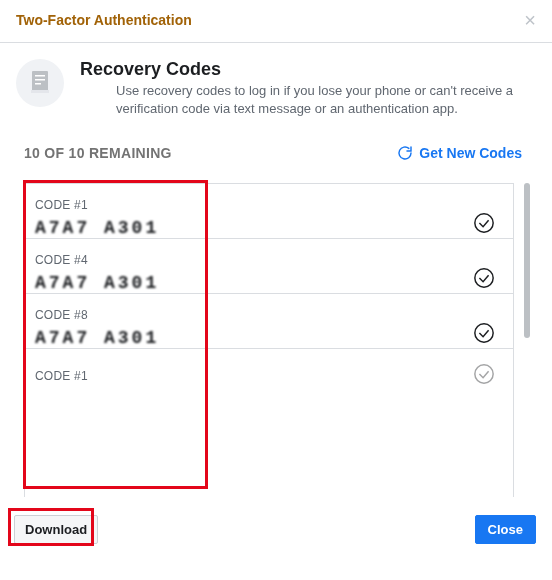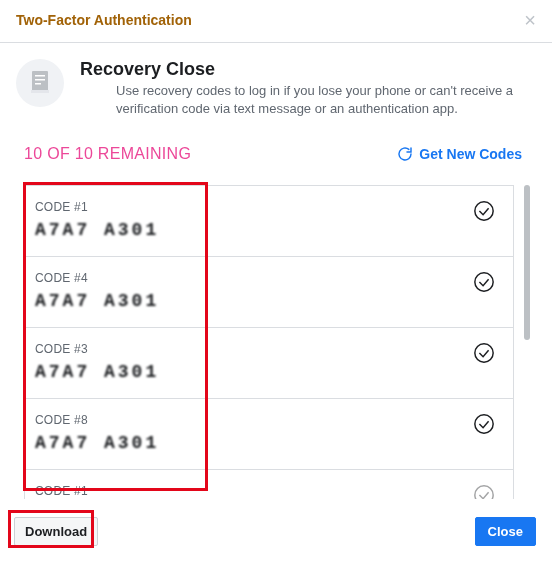--- a/index.html
+++ b/index.html
@@ -50,23 +50,23 @@
     max-width: 420px;
     margin-left: 36px;
   }
   .remaining-row {
     display: flex;
     align-items: center;
     justify-content: space-between;
     padding: 8px 30px 8px 24px;
   }
   .remaining {
-    font-size: 16px;
-    font-weight: 400;
-    color: #ec4899;
+    font-size: 14px;
+    font-weight: 700;
+    color: #737373;
     letter-spacing: .3px;
   }
   .get-new {
     display: flex;
     align-items: flex-start;
     gap: 6px;
     cursor: pointer;
   }
   .get-new svg { display:block; }
   .get-new-label {
@@ -81,23 +81,23 @@
     height: 314px;
   }
   .codes-scroll {
     flex: 1 1 auto;
     border: 1px solid #dadde1;
     border-bottom: none;
     overflow: hidden;
   }
   .code-row {
     display: flex;
-    align-items: flex-start;
-    justify-content: space-between;
-    padding: 14px 18px 16px 10px;
+    align-items: flex-end;
+    justify-content: space-between;
+    padding: 14px 18px 0 10px;
     border-bottom: 1px solid #dadde1;
   }
   .code-row.last { border-bottom: none; padding-bottom: 40px;}
   .code-label {
     font-size: 12px;
     color: #606770;
     letter-spacing: .2px;
     margin-bottom: 6px;
   }
   .code-value {
@@ -187,21 +187,21 @@
     <svg width="48" height="48" viewBox="0 0 48 48">
       <circle cx="24" cy="24" r="24" fill="#f0f2f5"></circle>
       <rect x="16" y="12" width="16" height="20" rx="1" fill="#bcc0c4"></rect>
       <rect x="19" y="16" width="10" height="1.5" fill="#fff"></rect>
       <rect x="19" y="20" width="10" height="1.5" fill="#fff"></rect>
       <rect x="19" y="24" width="6" height="1.5" fill="#fff"></rect>
       <rect x="15" y="31" width="18" height="3" fill="#e4e6eb"></rect>
     </svg>
   </div>
   <div class="intro-text">
-    <h2>Recovery Close</h2>
+    <h2>Recovery Codes</h2>
     <p>Use recovery codes to log in if you lose your phone or can't receive a verification code via text message or an authentication app.</p>
   </div>
 </div>
 
 <div class="remaining-row">
   <div class="remaining">10 OF 10 REMAINING</div>
   <div class="get-new">
     <span>
       <svg width="16" height="16" viewBox="0 0 24 24" fill="none" stroke="#1877f2" stroke-width="2.2" stroke-linecap="round">
         <path d="M21 12a9 9 0 1 1-3.2-6.9"></path>
@@ -233,32 +233,20 @@
       </div>
       <span class="check">
         <svg width="22" height="22" viewBox="0 0 24 24" fill="none" stroke="#1c1e21" stroke-width="1.6">
             <circle cx="12" cy="12" r="10"></circle>
             <polyline points="7 12 11 16 17 9"></polyline>
           </svg>
       </span>
     </div>
     <div class="code-row">
       <div>
-        <div class="code-label">CODE #3</div>
-        <div class="code-value">A7A7 A301</div>
-      </div>
-      <span class="check">
-        <svg width="22" height="22" viewBox="0 0 24 24" fill="none" stroke="#1c1e21" stroke-width="1.6">
-            <circle cx="12" cy="12" r="10"></circle>
-            <polyline points="7 12 11 16 17 9"></polyline>
-          </svg>
-      </span>
-    </div>
-    <div class="code-row">
-      <div>
         <div class="code-label">CODE #8</div>
         <div class="code-value">A7A7 A301</div>
       </div>
       <span class="check">
         <svg width="22" height="22" viewBox="0 0 24 24" fill="none" stroke="#1c1e21" stroke-width="1.6">
             <circle cx="12" cy="12" r="10"></circle>
             <polyline points="7 12 11 16 17 9"></polyline>
           </svg>
       </span>
     </div>

